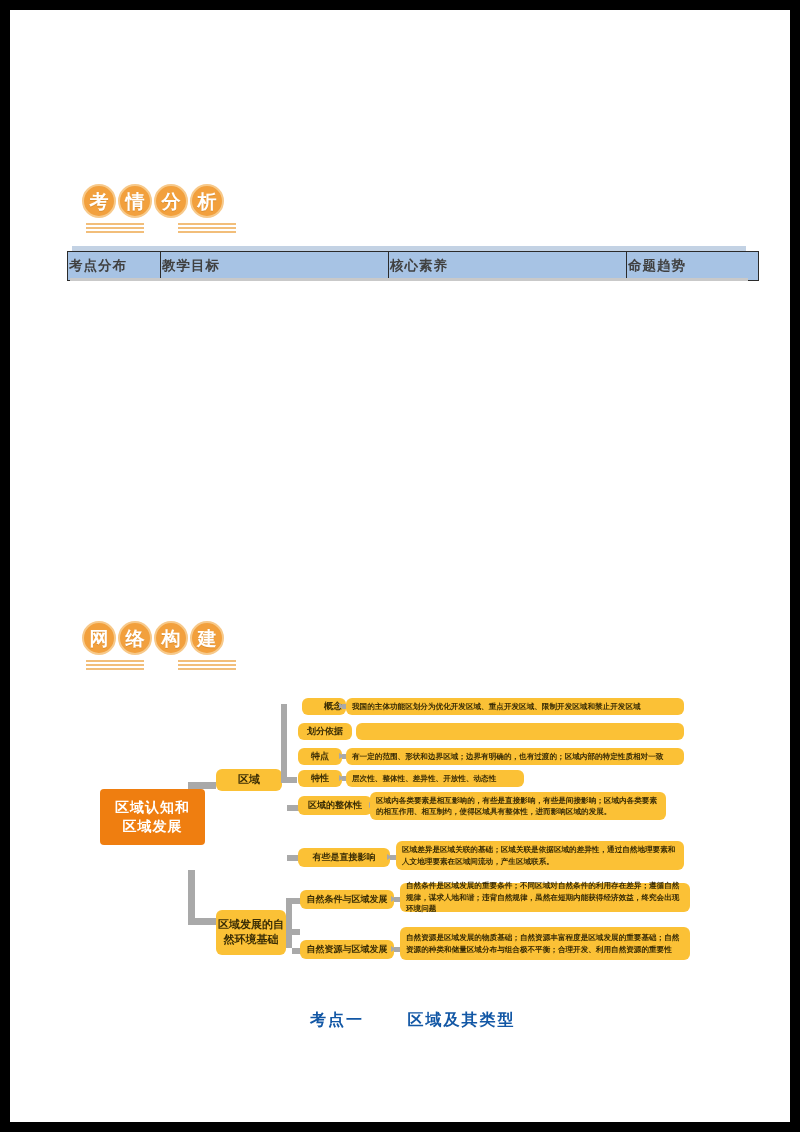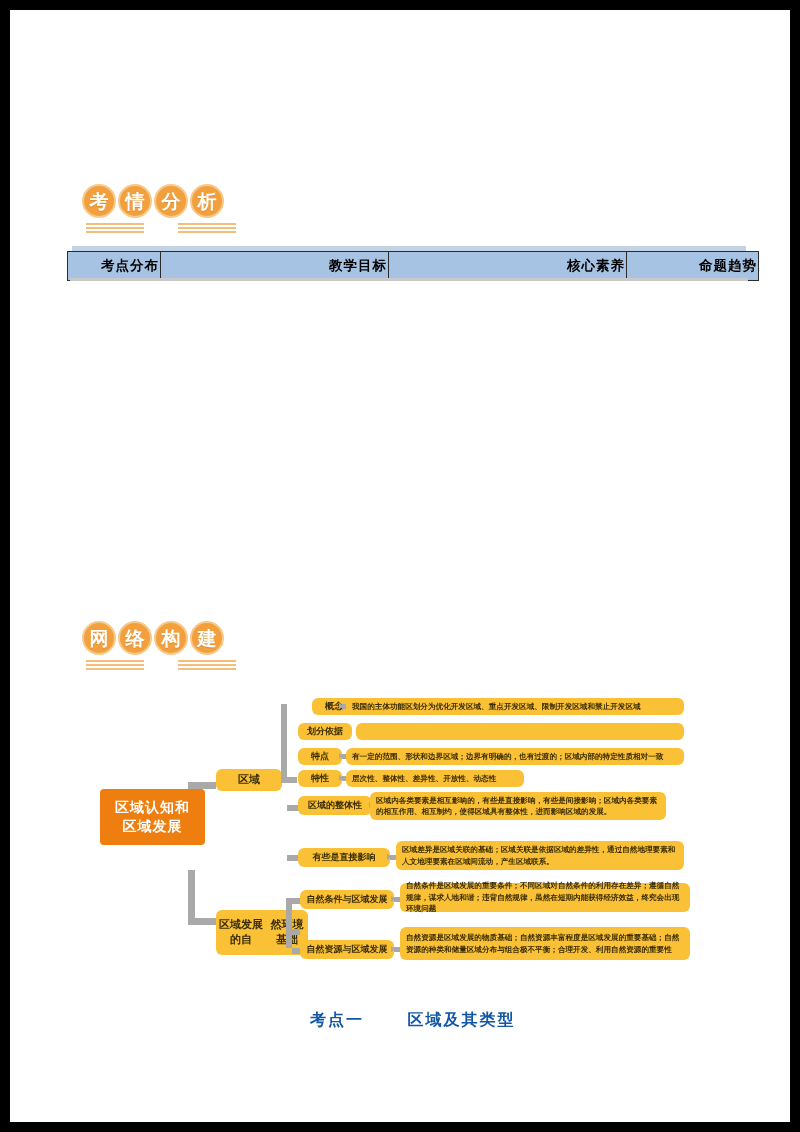--- a/index.html
+++ b/index.html
@@ -45,24 +45,24 @@
 
   
   .ks-table{
     position:absolute;
     border-collapse:collapse;
     table-layout:fixed;
   }
   .ks-table td{
     background:#A7C3E4;
     border:1px solid #2b2b2b;
-    color:#000000;
+    color:#404040;
     font-size:13.5px;
     font-weight:bold;
-    text-align:right;
+    text-align:left;
     height:26px;
     letter-spacing:1px;
   }
   .tbl-shadow{
     position:absolute;background:#c9c9c9;height:3px;
   }
   .tbl-tabstrip{
     position:absolute;background:#c3d2e4;height:5px;
   }
 
@@ -200,28 +200,28 @@
       <span>区域发展</span>
     </div>
 
     <div class="node l2" style="left:206px;top:759px;width:66px;height:22px;">
       <span>区域</span>
     </div>
 
     <div class="conn" style="left:271px;top:694px;width:6px;height:76px;"></div>
     <div class="conn" style="left:271px;top:767px;width:16px;height:6px;"></div>
 
-    <div class="node l2" style="left:206px;top:900px;width:92px;height:45px;flex-direction:row;justify-content:center;">
+    <div class="node l2" style="left:206px;top:900px;width:70px;height:45px;flex-direction:column;justify-content:center;">
       <span>区域发展的自</span>
       <span>然环境基础</span>
     </div>
     <div class="conn" style="left:276px;top:888px;width:6px;height:50px;"></div>
     <div class="conn" style="left:276px;top:919px;width:14px;height:6px;"></div>
 
-    <div class="node l3" style="left:302px;top:688px;width:44px;height:17px;">
+    <div class="node l3" style="left:292px;top:688px;width:44px;height:17px;justify-content:flex-end;">
       <span>概念</span>
     </div>
     <div class="conn" style="left:332px;top:694px;width:10px;height:5px;"></div>
     <div class="arrow" style="left:329px;top:693px;"></div>
     <div class="node leaf" style="left:336px;top:688px;width:338px;height:17px;">
       <span>我国的主体功能区划分为优化开发区域、重点开发区域、限制开发区域和禁止开发区域</span>
     </div>
 
     <div class="node l3" style="left:288px;top:713px;width:54px;height:17px;">
       <span>划分依据</span>

